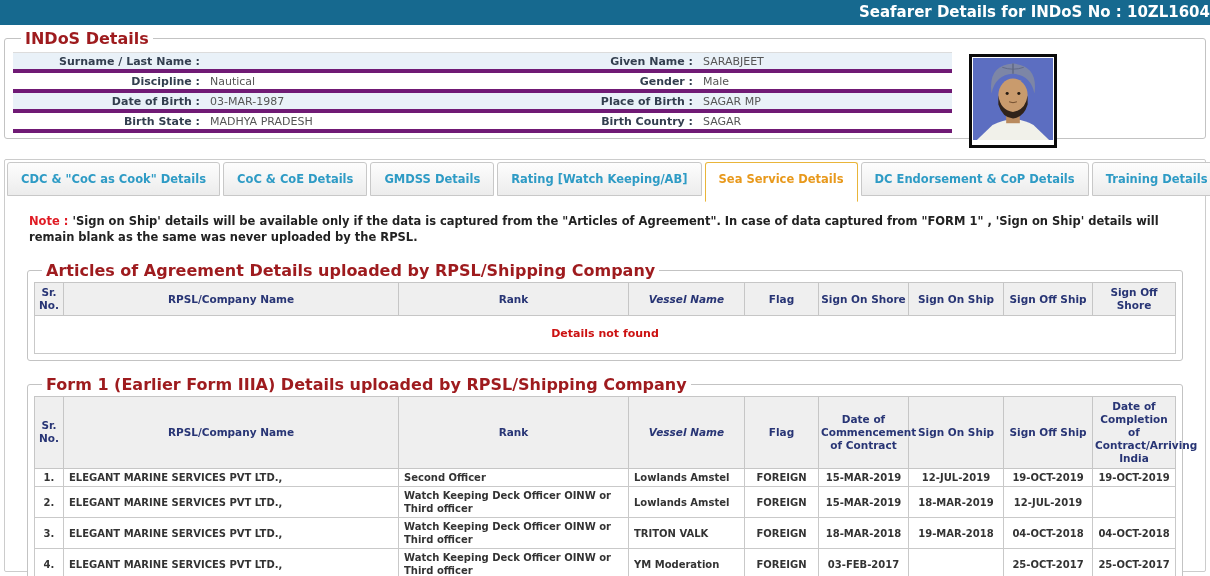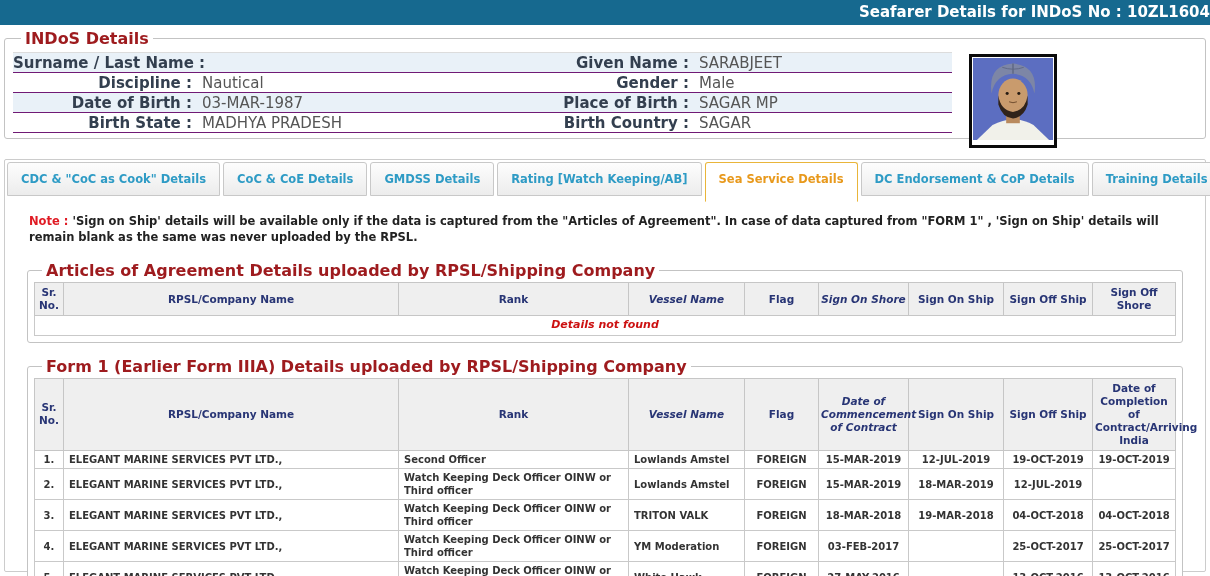--- a/index.html
+++ b/index.html
@@ -13,22 +13,22 @@
   
   fieldset { border:1px solid #c3c3c3; border-radius:3px; background:#fff; }
   legend { color:var(--c-legend,#9e1b1e); font-weight:bold; font-size:16px;
            padding:0 4px; margin-left:8px; }
 
   .indos-fieldset { margin:4px 4px 0; padding:4px 8px 10px; position:relative; height:110px; }
 
   
   .indos-rows { width:calc(100% - 245px); border-top:1px solid #dcdcdc; }
   .detail-row { display:grid; grid-template-columns:185px 1fr 240px 1fr;
-                min-height:20px; align-items:center; border-bottom:1px solid #701a75;
-                font-size:15px; }
+                min-height:20px; align-items:center; border-bottom:4px solid #701a75;
+                font-size:11px;padding-left:8px; }
   .detail-row.alt { background:#e9f1f8; }
   .cell-label { font-weight:bold; color:#333f4f; text-align:right; padding-right:6px; white-space:nowrap; }
   .cell-value { color:#555; padding-left:4px; }
 
   
   .photo { position:absolute; top:6px; right:148px; width:88px; height:94px;
            border:3px solid #0a0a0a; background:#fff; padding:1px 1px 5px; }
   .photo svg { width:100%; height:100%; display:block; }
 
   
@@ -56,35 +56,35 @@
        font-weight:bold; padding:3px 2px; text-align:center; font-size:10.5px; line-height:1.25; }
   td { border:1px solid #c9c9c9; padding:2px 5px; font-weight:bold; color:#333;
        font-size:10px; line-height:1.3; vertical-align:middle; overflow:hidden; }
 
   
   .svc-table th:nth-child(1) { width:29px; }
   .svc-table th:nth-child(2) { width:335px; text-align:center; }
   .svc-table th:nth-child(3) { width:230px; }
   .svc-table th:nth-child(4) { width:116px;font-style:italic; }
   .svc-table th:nth-child(5) { width:74px; }
-  .svc-table th:nth-child(6) { width:90px;font-style:italic; }
+  .svc-table th:nth-child(6) { width:90px; }
   .svc-table th:nth-child(7) { width:95px; }
   .svc-table th:nth-child(8) { width:89px; }
   .svc-table td:nth-child(1),
   .svc-table td:nth-child(5),
   .svc-table td:nth-child(6),
   .svc-table td:nth-child(7),
   .svc-table td:nth-child(8),
   .svc-table td:nth-child(9) { text-align:center; }
   .svc-table td:nth-child(2),
   .svc-table td:nth-child(3),
   .svc-table td:nth-child(4) { text-align:left; }
 
   .empty-msg { color:var(--c-error_red,#cc1111) !important; text-align:center !important;
-               font-size:11px !important; padding:2px;font-style:italic; }
+               font-size:11px !important; padding:11px; }
 </style>
 </head>
 <body>
 
 <div class="title-bar">Seafarer Details for INDoS No : 10ZL1604</div>
 
 <fieldset class="indos-fieldset">
   <legend>INDoS Details</legend>
   <div class="indos-rows">
       <div class="detail-row alt">

